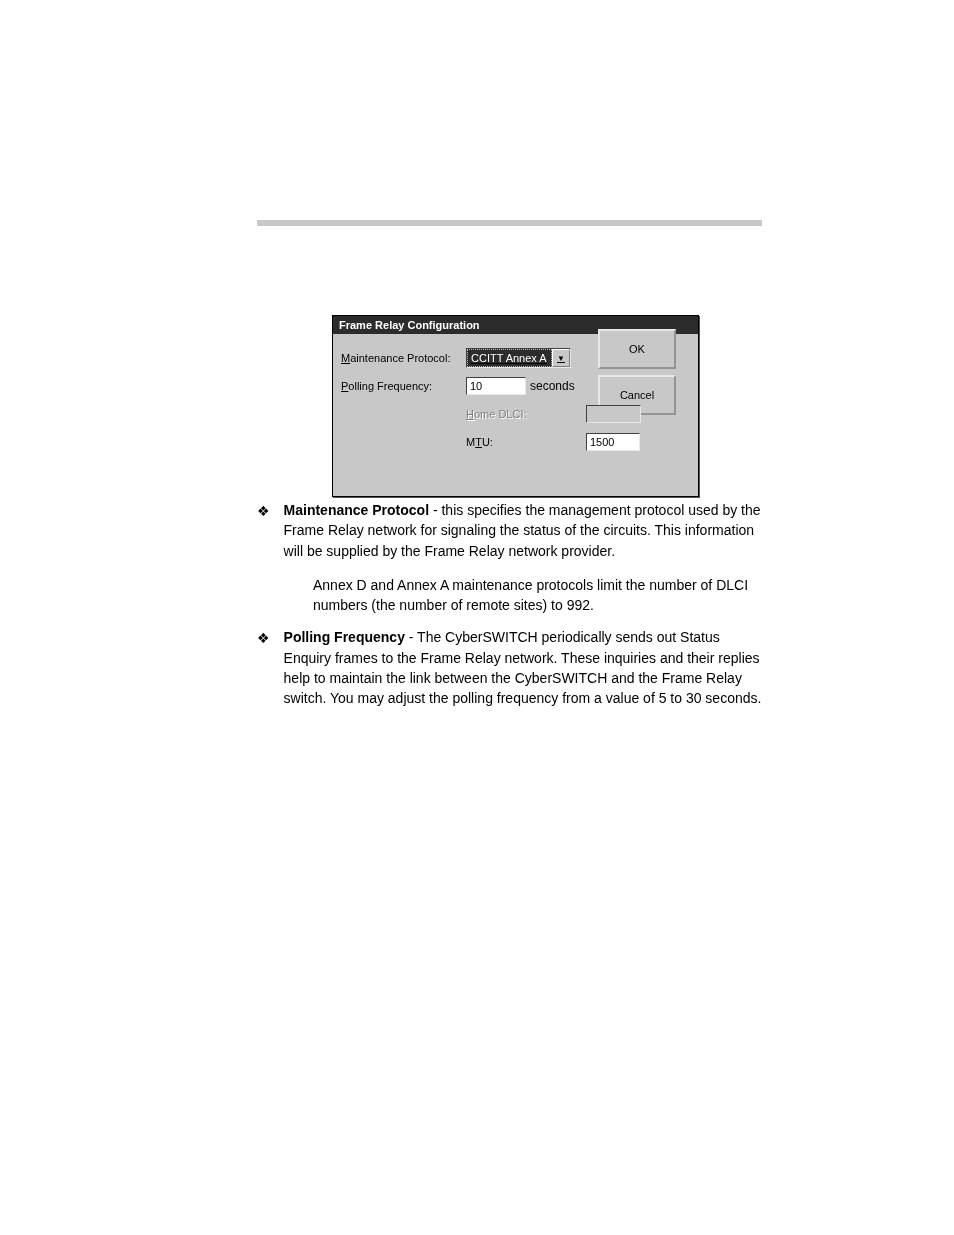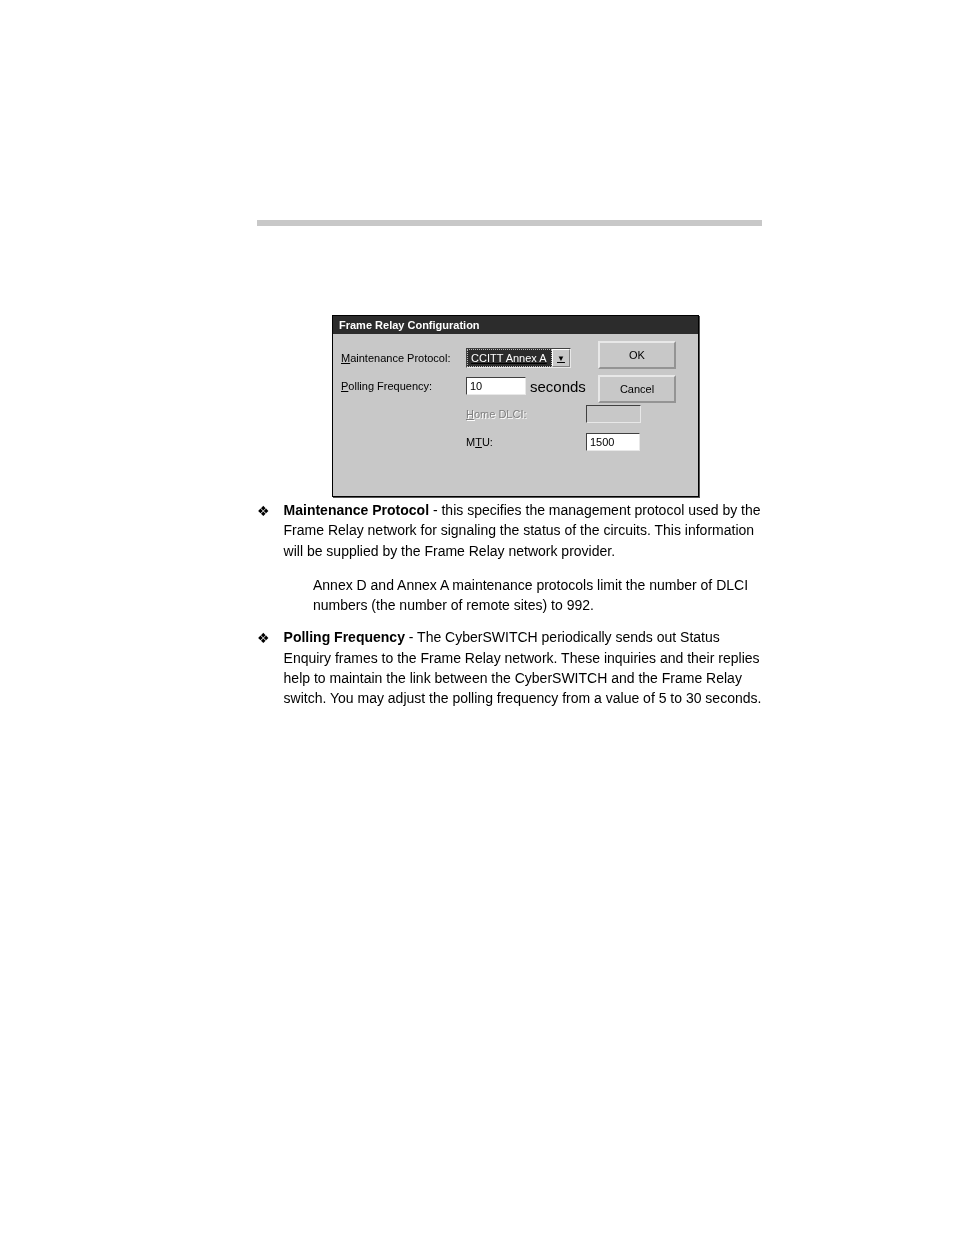--- a/index.html
+++ b/index.html
@@ -117,33 +117,33 @@
     font-size: 8px;
   }
   .dialog .btncol {
     display: flex;
     flex-direction: column;
     gap: 6px;
     align-items: flex-end;
   }
   .dialog .winbtn {
     width: 78px;
-    height: 28px;
+    height: 40px;
     background: #c8c8c8;
     border: 2px outset #e8e8e8;
     font-family: Tahoma, Arial, sans-serif;
     font-size: 11px;
     cursor: default;
     padding: 0;
   }
   .dialog .btnwrap {
     grid-column: 3;
     grid-row: 1 / span 2;
   }
-  .unit { font-size: 15px; }
+  .unit { font-size: 12px; }
 
   
   .content {
     position: absolute;
     left: 225px;
     top: 500px;
     width: 510px;
     font-family: Arial, Helvetica, sans-serif;
     font-size: 14px;
     line-height: 1.45;

